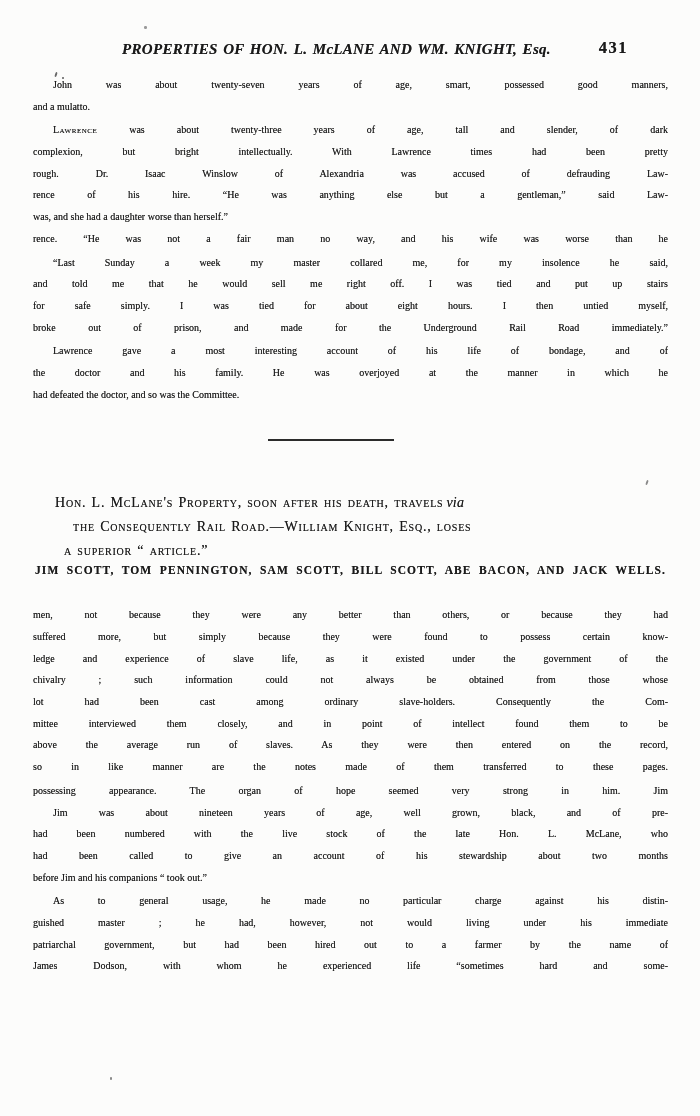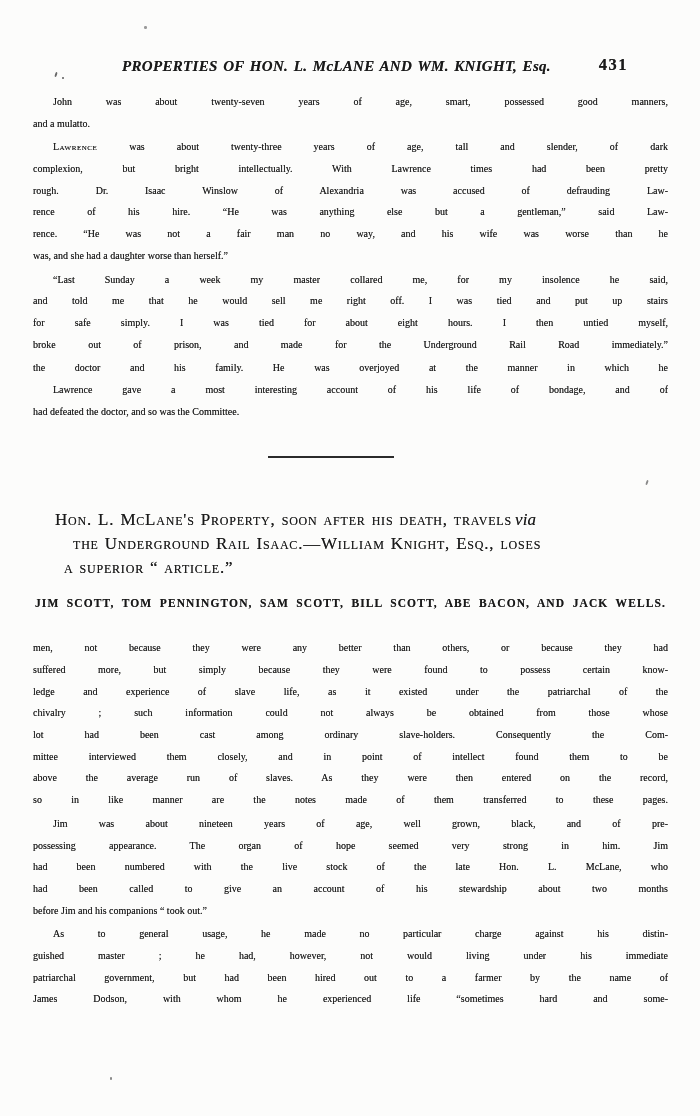--- a/index.html
+++ b/index.html
@@ -12,21 +12,21 @@
   body {
     position: relative;
     height: 1116px;
     font-family: "Liberation Serif", serif;
     color: var(--ink);
     overflow: hidden;
   }
   .text-block {
     position: absolute;
     left: 33px;
-    top: 57px;
+    top: 40px;
     width: 635px;
     text-shadow: 0 0 0.45px rgba(25,25,25,0.65);
   }
   
   .runhead {
     position: relative;
     height: 18px;
     font-size: 15px;
     line-height: 18px;
     font-style: italic;
@@ -58,35 +58,35 @@
   .sc { font-variant: small-caps; letter-spacing: 0.5px; }
   
   .rule {
     width: 126px; height: 2px;
     background: var(--rule);
     margin: 34px 0 0 235px;
   }
   
   .heading { margin-top: 50px; }
   .head-line {
-    font-size: 17px;
+    font-size: 14px;
     line-height: 24px;
     font-variant: small-caps;
     letter-spacing: 0.8px;
     word-spacing: 1px;
     white-space: nowrap;
     overflow: hidden;
   }
   .hl1 { padding-left: 22px; }
   .hl2 { padding-left: 40px; }
   .hl3 { padding-left: 31px; }
   .head-italic { font-variant: normal; font-style: italic; letter-spacing: 0.2px; margin-left: 3px; }
   
   .byline {
-    margin-top: 16px;
+    margin-top: 0;
     padding: 0 2px;
     font-size: 11.5px;
     line-height: 15px;
     letter-spacing: 1.1px;
     word-spacing: 2px;
     text-align: justify;
     text-align-last: justify;
     font-weight: bold;
     overflow: hidden;
   }
@@ -112,60 +112,60 @@
   <div class="body-top">
     <div class="para">
       <div class="bl just ind">John was about twenty-seven years of age, smart, possessed good manners,</div>
       <div class="bl">and a mulatto.</div>
     </div>
     <div class="para">
       <div class="bl just ind"><span class="sc">Lawrence</span><span> was about twenty-three years of age, tall and slender, of dark</span></div>
       <div class="bl just">complexion, but bright intellectually. With Lawrence times had been pretty</div>
       <div class="bl just">rough. Dr. Isaac Winslow of Alexandria was accused of defrauding Law-</div>
       <div class="bl just">rence of his hire. “He was anything else but a gentleman,” said Law-</div>
+      <div class="bl">was, and she had a daughter worse than herself.”</div>
       <div class="bl just">rence. “He was not a fair man no way, and his wife was worse than he</div>
-      <div class="bl">was, and she had a daughter worse than herself.”</div>
     </div>
     <div class="para">
       <div class="bl just ind">“Last Sunday a week my master collared me, for my insolence he said,</div>
       <div class="bl just">and told me that he would sell me right off. I was tied and put up stairs</div>
       <div class="bl just">for safe simply. I was tied for about eight hours. I then untied myself,</div>
       <div class="bl just">broke out of prison, and made for the Underground Rail Road immediately.”</div>
     </div>
     <div class="para">
+      <div class="bl just ind">Lawrence gave a most interesting account of his life of bondage, and of</div>
       <div class="bl just">the doctor and his family. He was overjoyed at the manner in which he</div>
-      <div class="bl just ind">Lawrence gave a most interesting account of his life of bondage, and of</div>
       <div class="bl">had defeated the doctor, and so was the Committee.</div>
     </div>
   </div>
 
   <div class="rule"></div>
 
   <div class="heading">
     <div class="head-line hl1"><span>Hon. L. McLane's Property, soon after his death, travels</span><span class="head-italic">via</span></div>
-    <div class="head-line hl2">the Underground Rail Isaac.—William Knight, Esq., loses</div>
+    <div class="head-line hl2">the Consequently Rail Road.—William Knight, Esq., loses</div>
     <div class="head-line hl3">a superior “ article.”</div>
   </div>
 
   <div class="byline">JIM SCOTT, TOM PENNINGTON, SAM SCOTT, BILL SCOTT, ABE BACON, AND JACK WELLS.</div>
 
   <div class="body-bottom">
     <div class="para">
       <div class="bl just">men, not because they were any better than others, or because they had</div>
       <div class="bl just">suffered more, but simply because they were found to possess certain know-</div>
-      <div class="bl just">ledge and experience of slave life, as it existed under the patriarchal of the</div>
+      <div class="bl just">ledge and experience of slave life, as it existed under the government of the</div>
       <div class="bl just">chivalry ; such information could not always be obtained from those whose</div>
       <div class="bl just">lot had been cast among ordinary slave-holders. Consequently the Com-</div>
       <div class="bl just">mittee interviewed them closely, and in point of intellect found them to be</div>
       <div class="bl just">above the average run of slaves. As they were then entered on the record,</div>
       <div class="bl just">so in like manner are the notes made of them transferred to these pages.</div>
     </div>
     <div class="para">
+      <div class="bl just">possessing appearance. The organ of hope seemed very strong in him. Jim</div>
       <div class="bl just ind">Jim was about nineteen years of age, well grown, black, and of pre-</div>
-      <div class="bl just">possessing appearance. The organ of hope seemed very strong in him. Jim</div>
       <div class="bl just">had been numbered with the live stock of the late Hon. L. McLane, who</div>
       <div class="bl just">had been called to give an account of his stewardship about two months</div>
       <div class="bl">before Jim and his companions “ took out.”</div>
     </div>
     <div class="para">
       <div class="bl just ind">As to general usage, he made no particular charge against his distin-</div>
       <div class="bl just">guished master ; he had, however, not would living under his immediate</div>
       <div class="bl just">patriarchal government, but had been hired out to a farmer by the name of</div>
       <div class="bl just">James Dodson, with whom he experienced life “sometimes hard and some-</div>
     </div>

